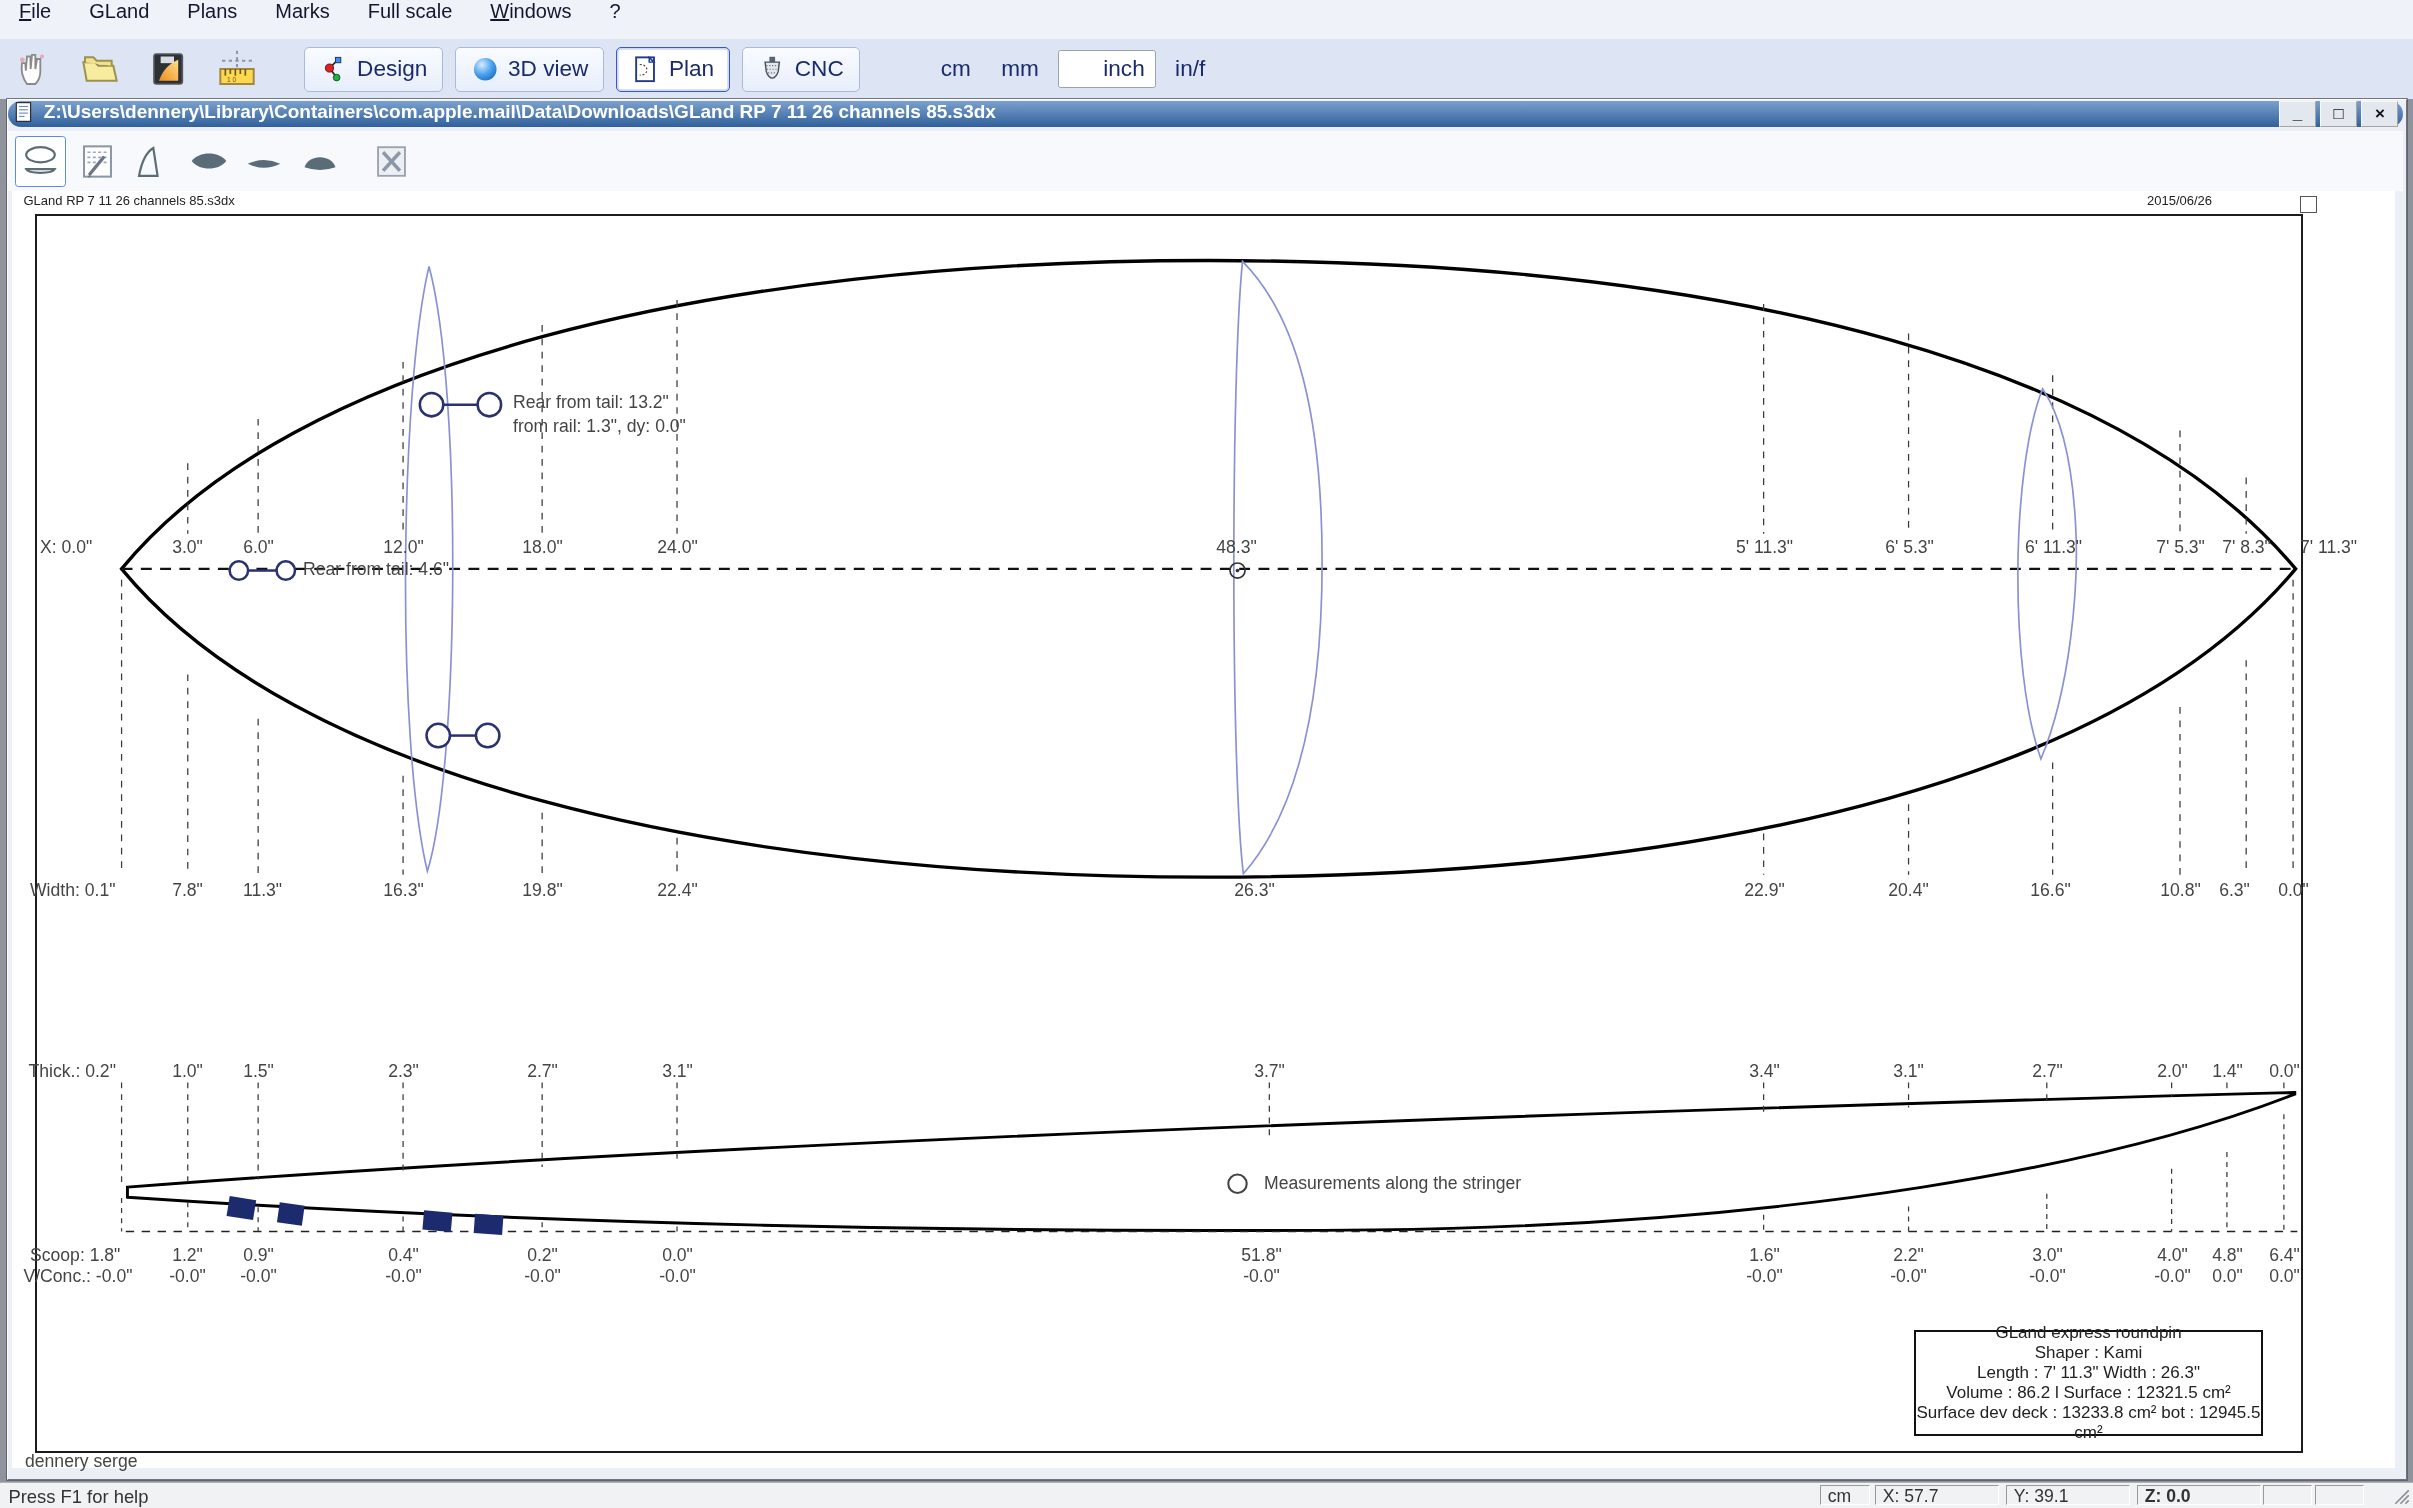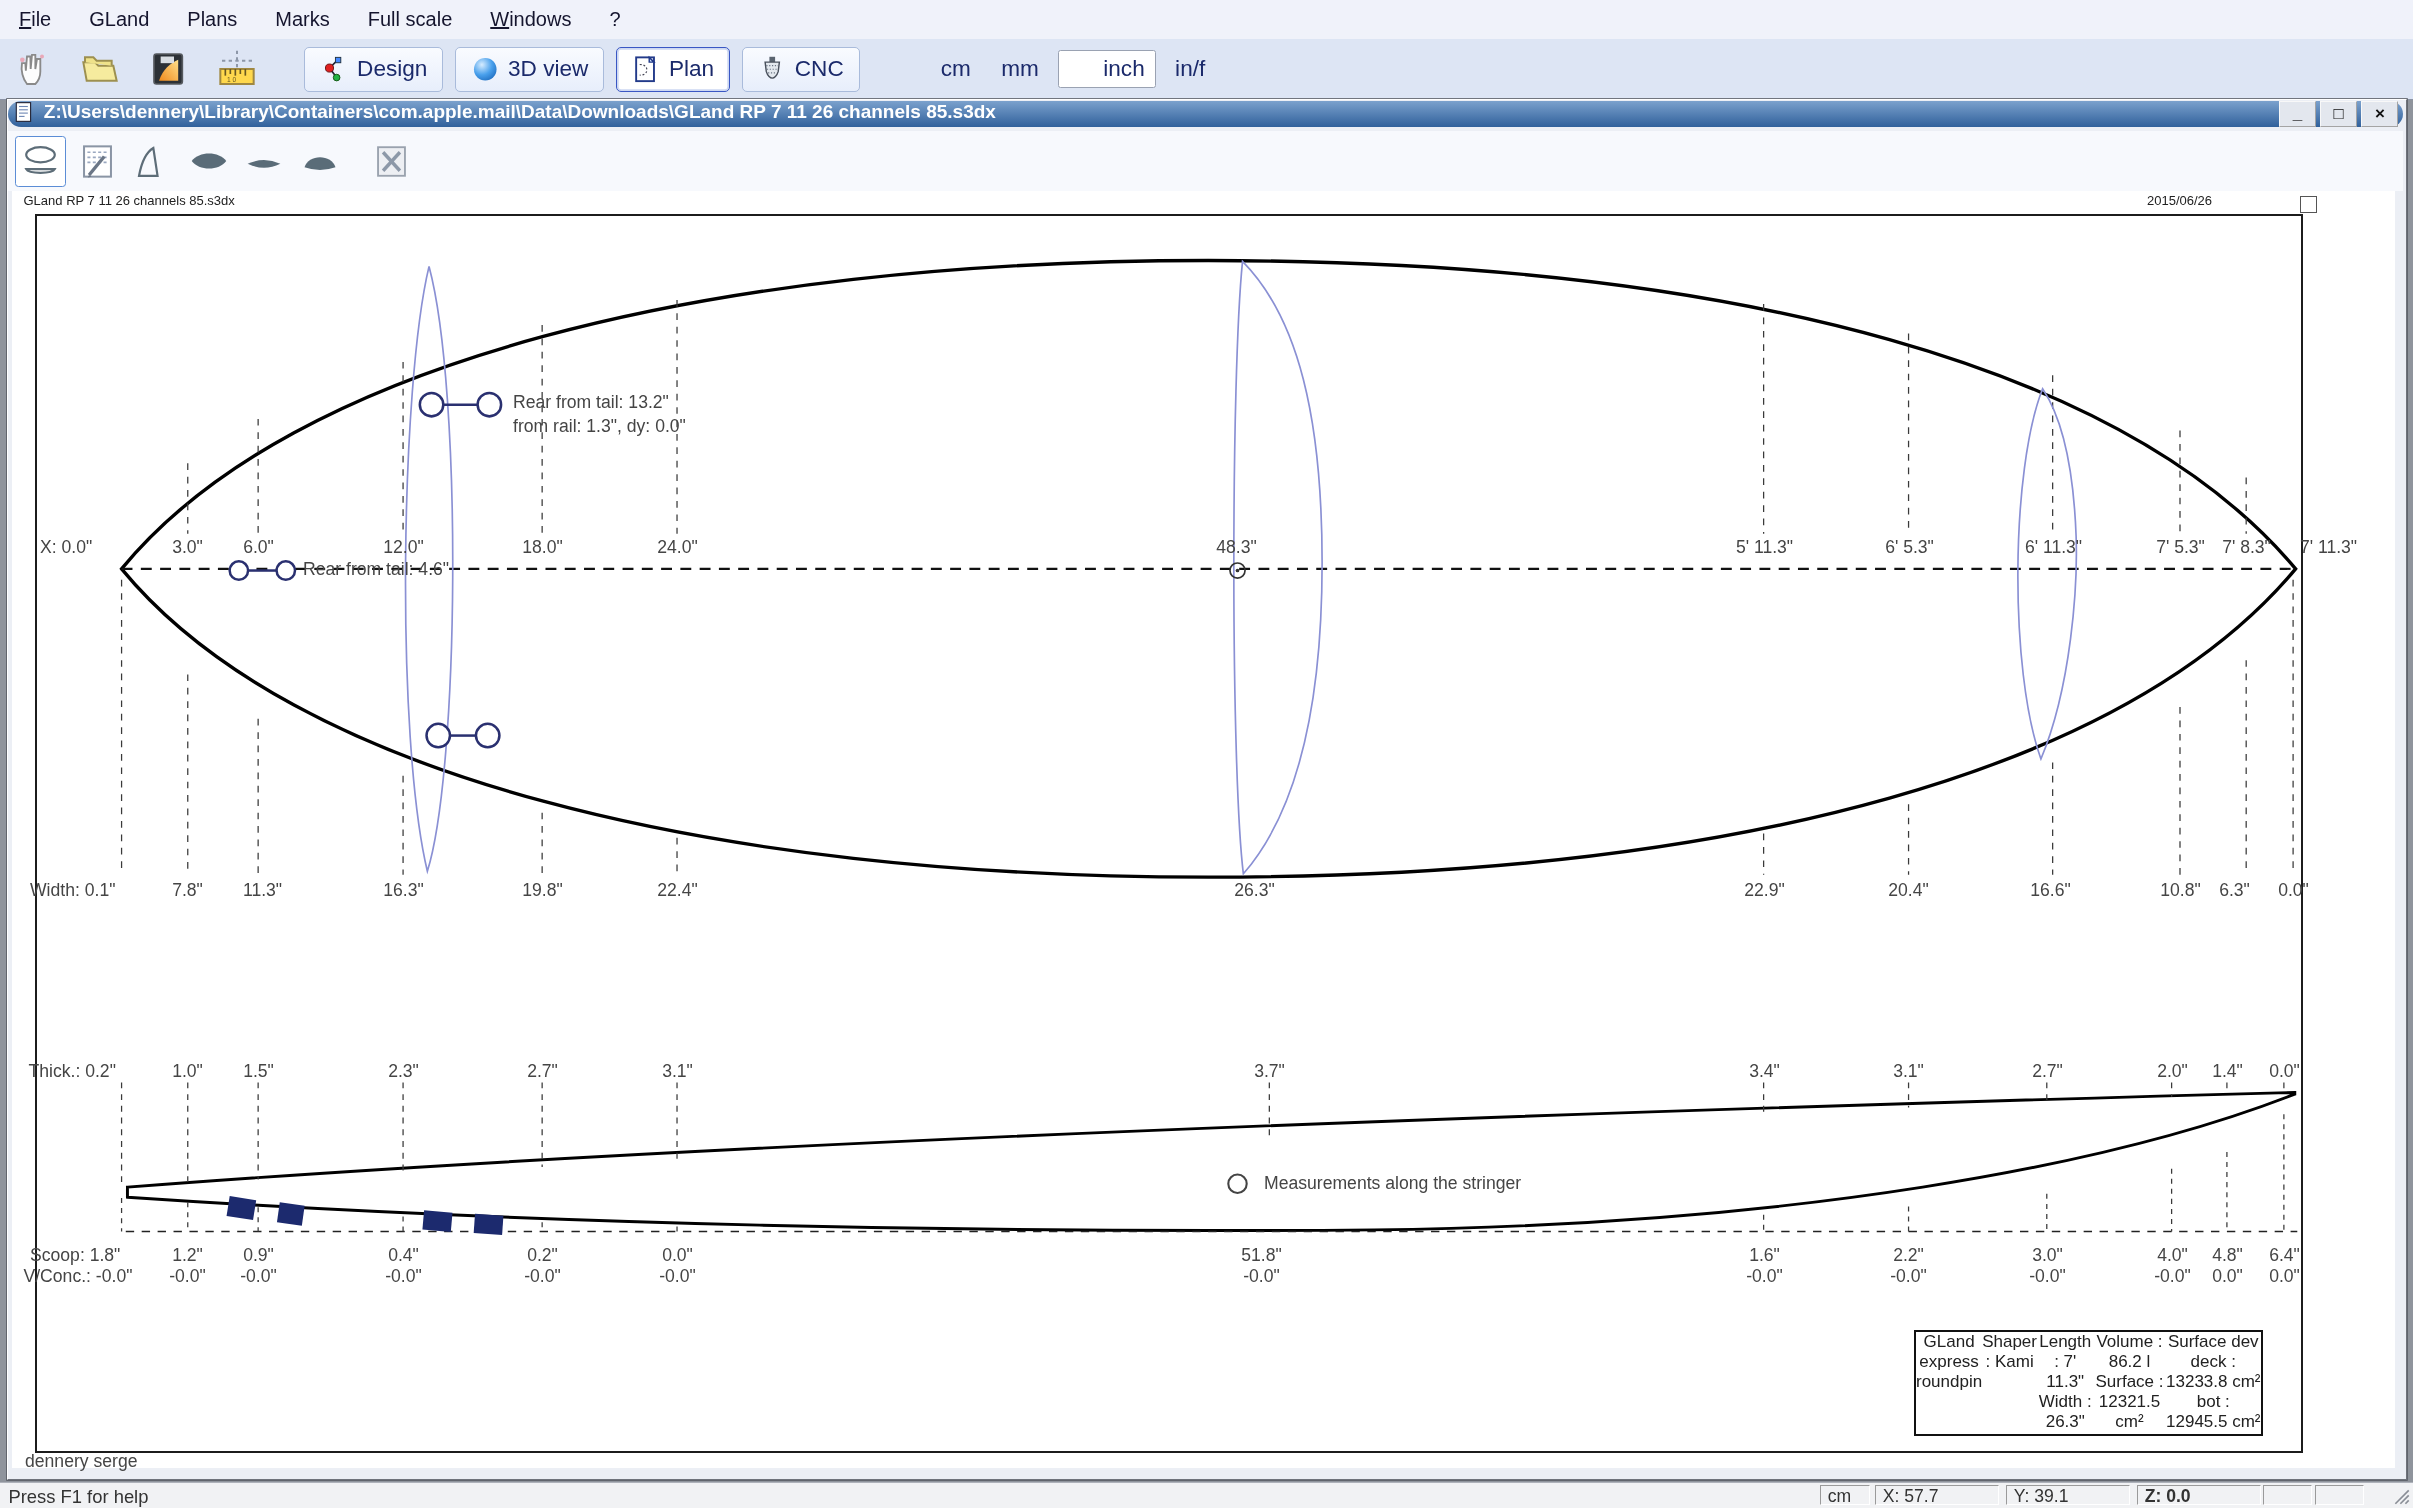--- a/index.html
+++ b/index.html
@@ -1,19 +1,19 @@
 <!DOCTYPE html>
 <html style="font-size:13.4px"><head>
 <meta charset="utf-8">
 <style>
   html,body{margin:0;padding:0;background:#8f949c;font-family:"Liberation Sans",sans-serif;}
   .app{position:relative;width:2413px;height:1508px;background:#8f949c;overflow:hidden;}
 
   
-  .menubar{position:absolute;left:0;top:0;width:2413px;height:39px;background:#f0f2fa;border-bottom:0.8px solid #d9dde8;display:flex;align-items:center;}
+  .menubar{position:absolute;left:0;top:0;width:2413px;height:39px;background:#f0f2fa;border-bottom:0.8px solid #d9dde8;display:flex;}
   .menu-item{display:inline-block;padding:0 19px;font-size:20px;color:#15152e;cursor:default;}
   .menu-item.u::first-letter{text-decoration:underline;}
 
   
   .toolbar{position:absolute;left:0;top:39px;width:2413px;height:60px;background:#dde5f4;border-bottom:1.7px solid #8b93a5;display:flex;align-items:center;}
   .ticon{width:40px;height:40px;margin-left:28.5px;flex:none;}
   .ticon:first-child{margin-left:11.7px;}
   .tbtn{height:45px;border:1.7px solid #a9bbdb;border-radius:5px;background:linear-gradient(#f9fbff,#e7eefb);color:#1b2a6b;font-size:22.6px;display:flex;align-items:center;gap:8.4px;padding:0 15px;margin-left:11.7px;flex:none;}
   .tbtn.first{margin-left:47px;}
   .tbtn.active{border-color:#3a57c4;background:#fff;box-shadow:inset 0 0 0 1.7px #cdd8f2;text-align:right;}
@@ -35,21 +35,21 @@
 
   
   .canvas{position:absolute;left:11.7px;top:191px;width:2383px;height:1277px;background:#fff;}
   .frame{position:absolute;left:35px;top:214px;width:2264px;height:1235px;border:2.5px solid #1c1c1c;}
   .overlay{position:absolute;left:0;top:0;width:2413px;height:1508px;pointer-events:none;}
   .m{position:absolute;font-size:17.6px;color:#454545;width:67px;text-align:center;white-space:nowrap;}
   .mw{width:101px;}
   .mp,.note{position:absolute;font-size:17.6px;color:#454545;white-space:nowrap;}
   .hdr{position:absolute;font-size:13px;color:#222;white-space:nowrap;}
   .datebox{position:absolute;left:2300px;top:196px;width:15px;height:15px;border:1.7px solid #555;}
-  .infobox{position:absolute;left:1914px;top:1330px;width:345px;height:102px;border:2.5px solid #111;background:#fff;font-size:17px;color:#222;text-align:center;display:flex;flex-direction:row;justify-content:center;line-height:20px;}
+  .infobox{position:absolute;left:1914px;top:1330px;width:345px;height:102px;border:2.5px solid #111;background:#fff;font-size:17px;color:#222;text-align:center;display:flex;flex-direction:column;justify-content:center;line-height:20px;}
 
   
   .statusbar{position:absolute;left:0;top:1482px;width:2413px;height:27px;background:#f1f2f4;border-top:0.8px solid #aeb2ba;}
   .shelp{position:absolute;left:8.4px;top:1486px;font-size:18.4px;color:#333;}
   .scell{position:absolute;top:1485px;height:18.4px;border:1.7px solid;border-color:#9a9a9a #ffffff #ffffff #9a9a9a;font-size:17.6px;color:#333;padding:0 6.7px;white-space:nowrap;}
   .grip{position:absolute;left:2392px;top:1487px;}
 </style>
 </head>
 <body>
 

